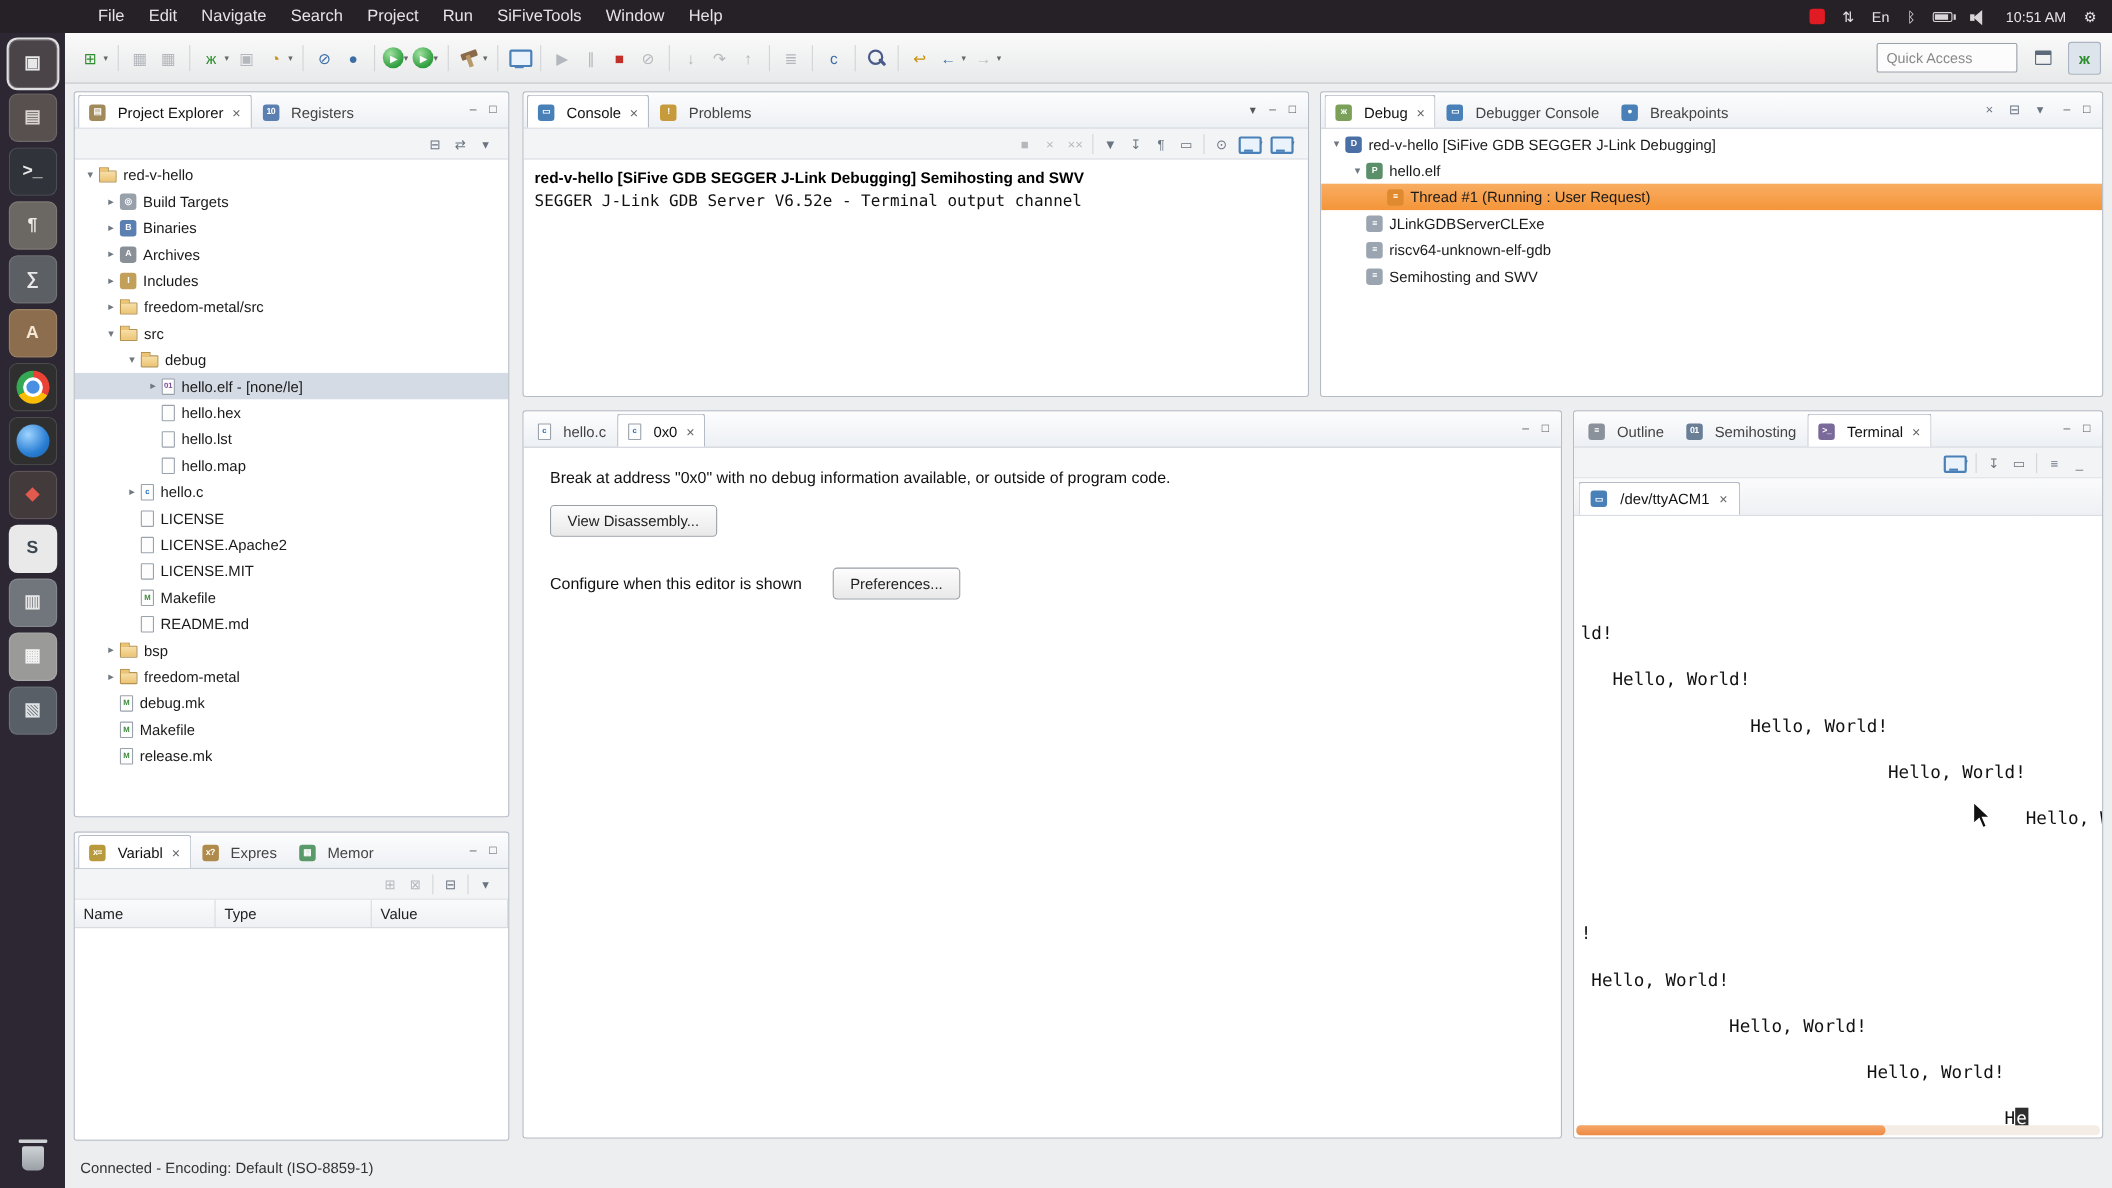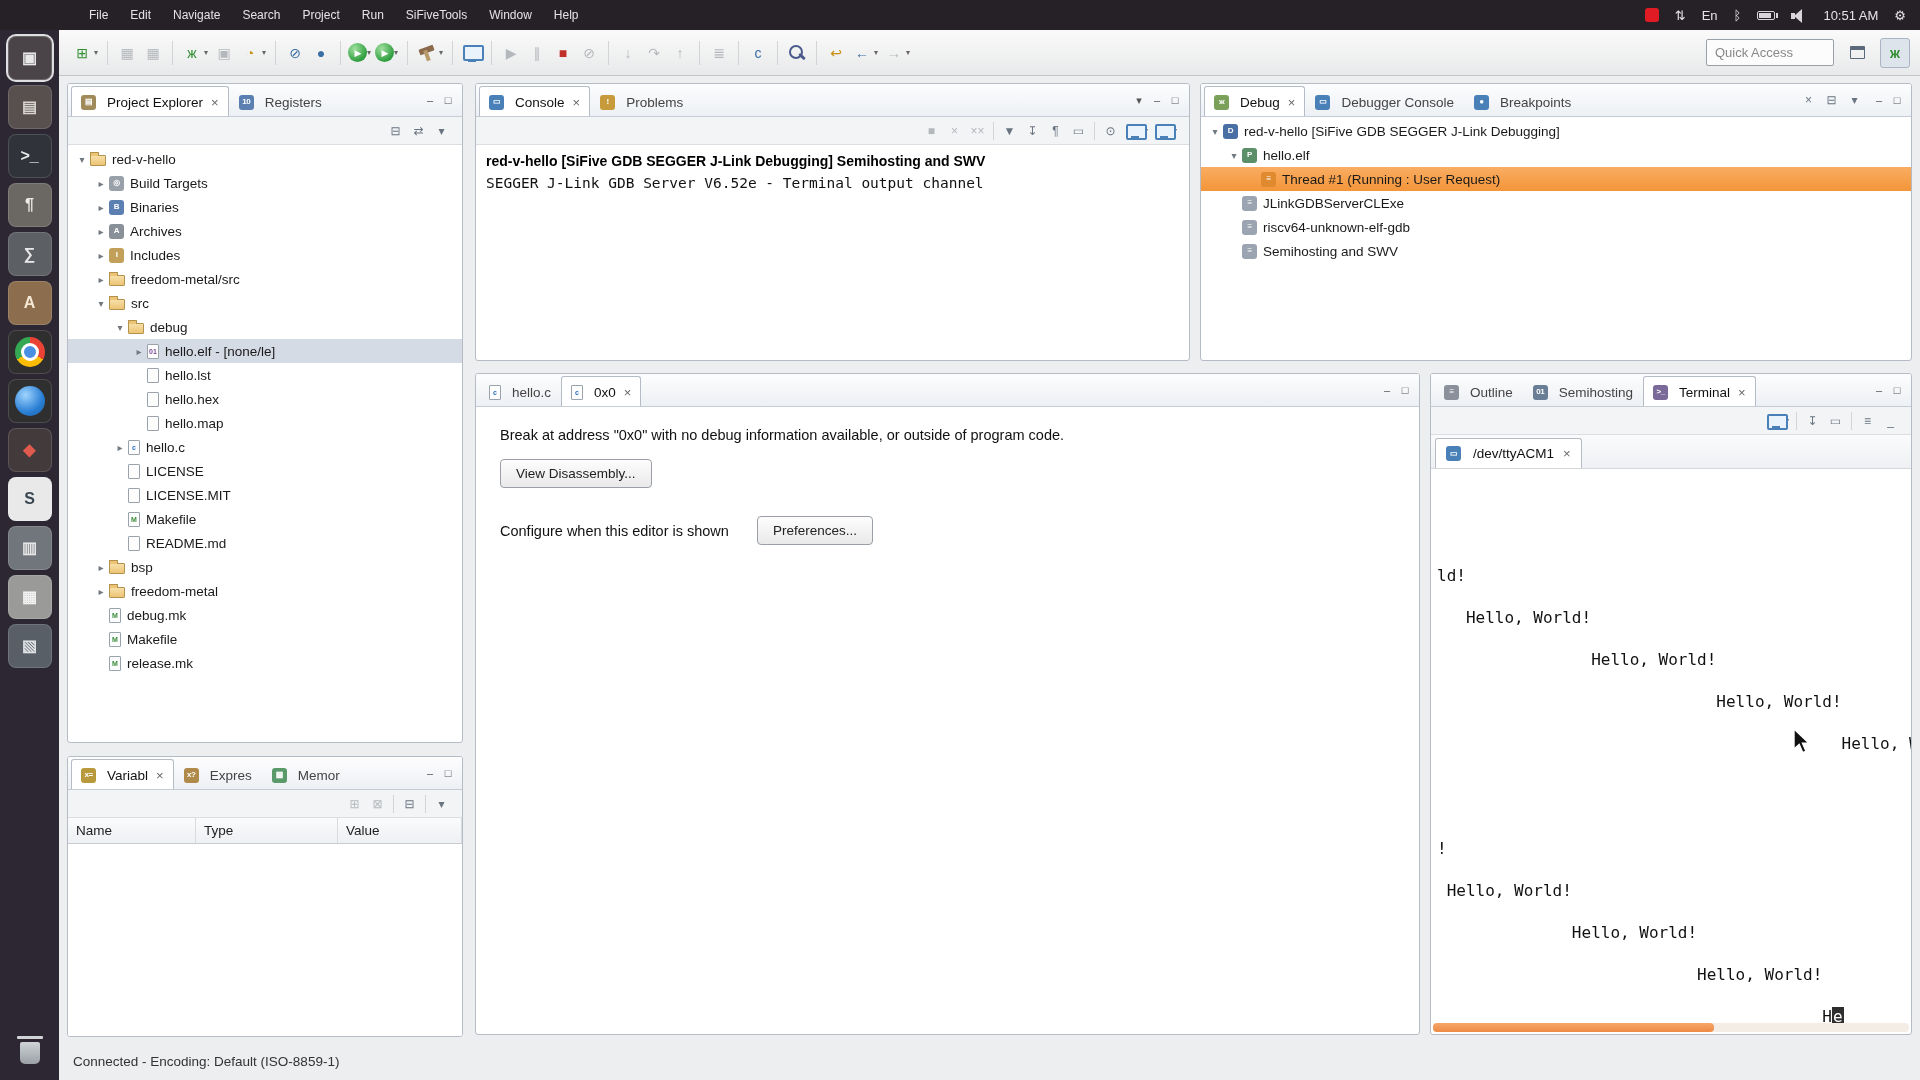--- a/index.html
+++ b/index.html
@@ -6,21 +6,21 @@
   html,body { width:1920px; height:1080px; }
   body {
     position: relative; overflow: hidden; background:#3a3a3a;
     font-family:"Liberation Sans", sans-serif; color:#222;
   }
 
   
   .menubar { position:absolute; left:0; top:0; right:0; height:30px; background:#262126;
              color:#e6e2e6; display:flex; align-items:center; z-index:60; }
   .menus { display:flex; padding-left:78px; }
-  .menu-item { padding:0 11px; font-size:12px; line-height:30px; white-space:nowrap; }
+  .menu-item { padding:0 11px; font-size:15px; line-height:30px; white-space:nowrap; }
   .tray { margin-left:auto; display:flex; align-items:center; gap:16px; padding-right:14px; }
   .rec { width:14px; height:14px; background:#e01b24; border-radius:3px; display:inline-block; }
   .tray-glyph { font-size:13px; color:#e6e2e6; line-height:1; }
   .batt { width:18px; height:9px; border:1px solid #d8d4d8; border-radius:2px; position:relative; display:inline-block; }
   .batt::after { content:''; position:absolute; right:-4px; top:1px; width:2px; height:5px; background:#d8d4d8; }
   .batt i { position:absolute; left:1px; top:1px; bottom:1px; width:70%; background:#d8d4d8; }
   .spk { position:relative; width:16px; height:13px; display:inline-block; }
   .spk::before { content:''; position:absolute; left:0; top:4px; width:4px; height:6px; background:#d8d4d8; }
   .spk::after { content:''; position:absolute; left:3px; top:0; border:7px solid transparent; border-right:8px solid #d8d4d8; border-left:none; }
   .tray-time { font-size:13px; }
@@ -392,43 +392,48 @@
         <div class="trow sel" style="padding-left: 63px;">
           <span class="texp">▸</span>
           <span class="ti ic-page">
             <i style="color: rgb(122, 74, 154);">01</i>
           </span>
           <span class="tlabel">hello.elf - [none/le]</span>
         </div>
         <div class="trow" style="padding-left: 63px;">
           <span class="texp"></span>
           <span class="ti ic-page"></span>
+          <span class="tlabel">hello.hex</span>
+        </div>
+        <div class="trow" style="padding-left: 63px;">
+          <span class="texp"></span>
+          <span class="ti ic-page"></span>
           <span class="tlabel">hello.lst</span>
-        </div>
-        <div class="trow" style="padding-left: 63px;">
-          <span class="texp"></span>
-          <span class="ti ic-page"></span>
-          <span class="tlabel">hello.hex</span>
         </div>
         <div class="trow" style="padding-left: 63px;">
           <span class="texp"></span>
           <span class="ti ic-page"></span>
           <span class="tlabel">hello.map</span>
         </div>
         <div class="trow" style="padding-left: 44px;">
           <span class="texp">▸</span>
           <span class="ti ic-page">
             <i style="color: rgb(42, 111, 189);">c</i>
           </span>
           <span class="tlabel">hello.c</span>
         </div>
         <div class="trow" style="padding-left: 44px;">
           <span class="texp"></span>
           <span class="ti ic-page"></span>
           <span class="tlabel">LICENSE</span>
+        </div>
+        <div class="trow" style="padding-left: 44px;">
+          <span class="texp"></span>
+          <span class="ti ic-page"></span>
+          <span class="tlabel">LICENSE.Apache2</span>
         </div>
         <div class="trow" style="padding-left: 44px;">
           <span class="texp"></span>
           <span class="ti ic-page"></span>
           <span class="tlabel">LICENSE.MIT</span>
         </div>
         <div class="trow" style="padding-left: 44px;">
           <span class="texp"></span>
           <span class="ti ic-page">
             <i style="color: rgb(58, 138, 58);">M</i>

